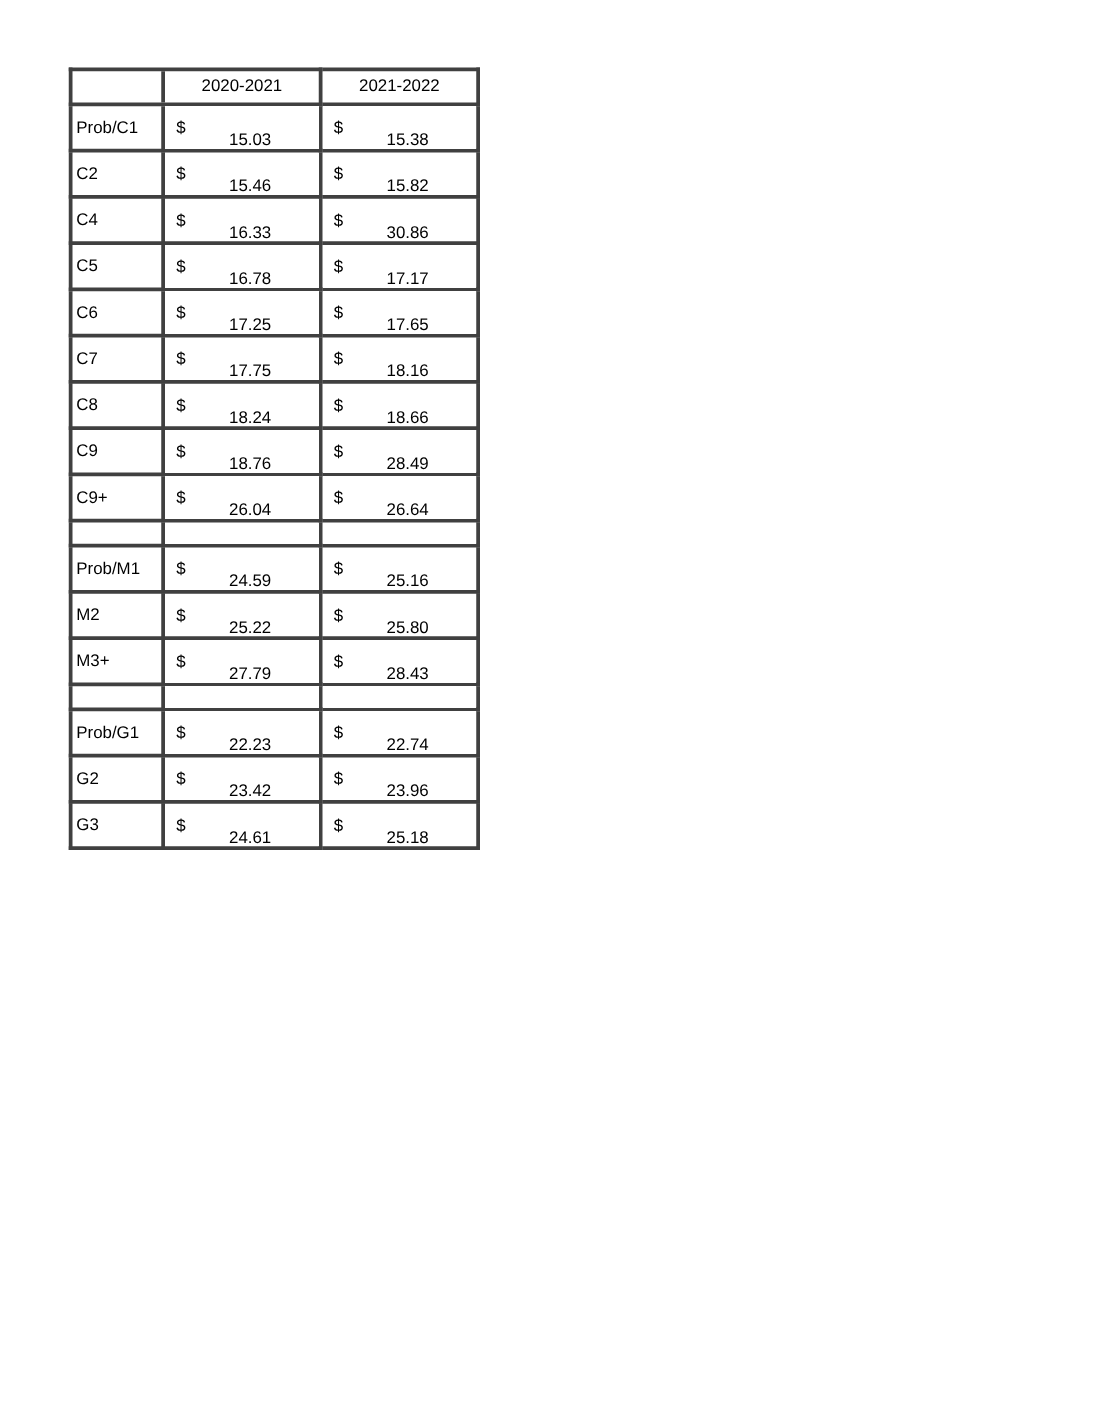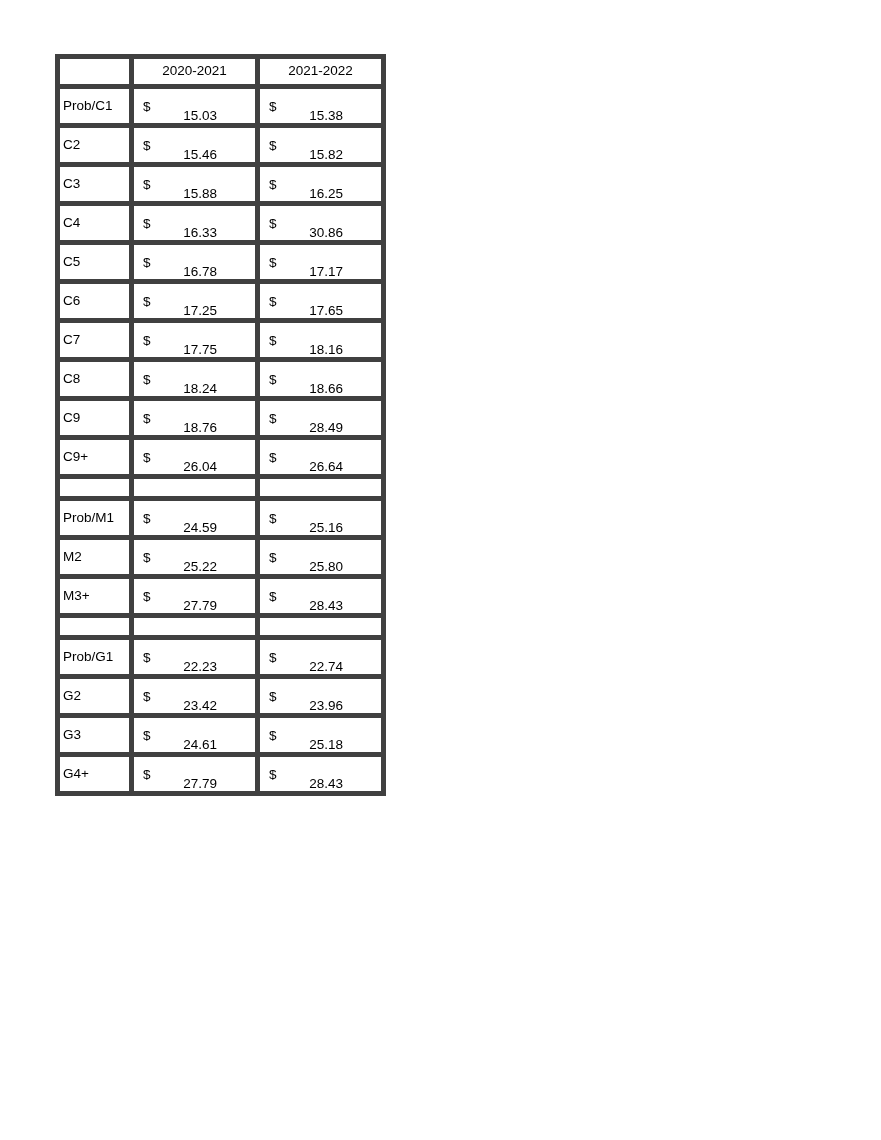--- a/index.html
+++ b/index.html
@@ -25,21 +25,21 @@
     left: 55px;
     top: 54px;
     border-collapse: collapse;
     table-layout: fixed;
     background: #ffffff;
   }
   .rate-table col.c-label { width: 74px; }
   .rate-table col.c-year  { width: 126px; }
 
   .rate-table td, .rate-table th {
-    border: 5px solid #404040;
+    border: 3px solid #404040;
     font-size: 13.5px;
     font-weight: normal;
     padding: 0;
     height: 21.6px;
     vertical-align: middle;
     background: #ffffff;
   }
   .rate-table thead th {
     text-align: center;
     padding: 1px 0 2px 0;
@@ -110,31 +110,20 @@
           <td class="money">
             <span class="sym">$</span>
             <span class="amt">15.46</span>
           </td>
           <td class="money">
             <span class="sym">$</span>
             <span class="amt">15.82</span>
           </td>
         </tr>
         <tr>
-          <td class="label">C3</td>
-          <td class="money">
-            <span class="sym">$</span>
-            <span class="amt">15.88</span>
-          </td>
-          <td class="money">
-            <span class="sym">$</span>
-            <span class="amt">16.25</span>
-          </td>
-        </tr>
-        <tr>
           <td class="label">C4</td>
           <td class="money">
             <span class="sym">$</span>
             <span class="amt">16.33</span>
           </td>
           <td class="money">
             <span class="sym">$</span>
             <span class="amt">30.86</span>
           </td>
         </tr>
@@ -271,28 +260,17 @@
         </tr>
         <tr>
           <td class="label">G3</td>
           <td class="money">
             <span class="sym">$</span>
             <span class="amt">24.61</span>
           </td>
           <td class="money">
             <span class="sym">$</span>
             <span class="amt">25.18</span>
-          </td>
-        </tr>
-        <tr>
-          <td class="label">G4+</td>
-          <td class="money">
-            <span class="sym">$</span>
-            <span class="amt">27.79</span>
-          </td>
-          <td class="money">
-            <span class="sym">$</span>
-            <span class="amt">28.43</span>
           </td>
         </tr>
       </tbody>
   </table>
 </div>
 
 </body></html>

